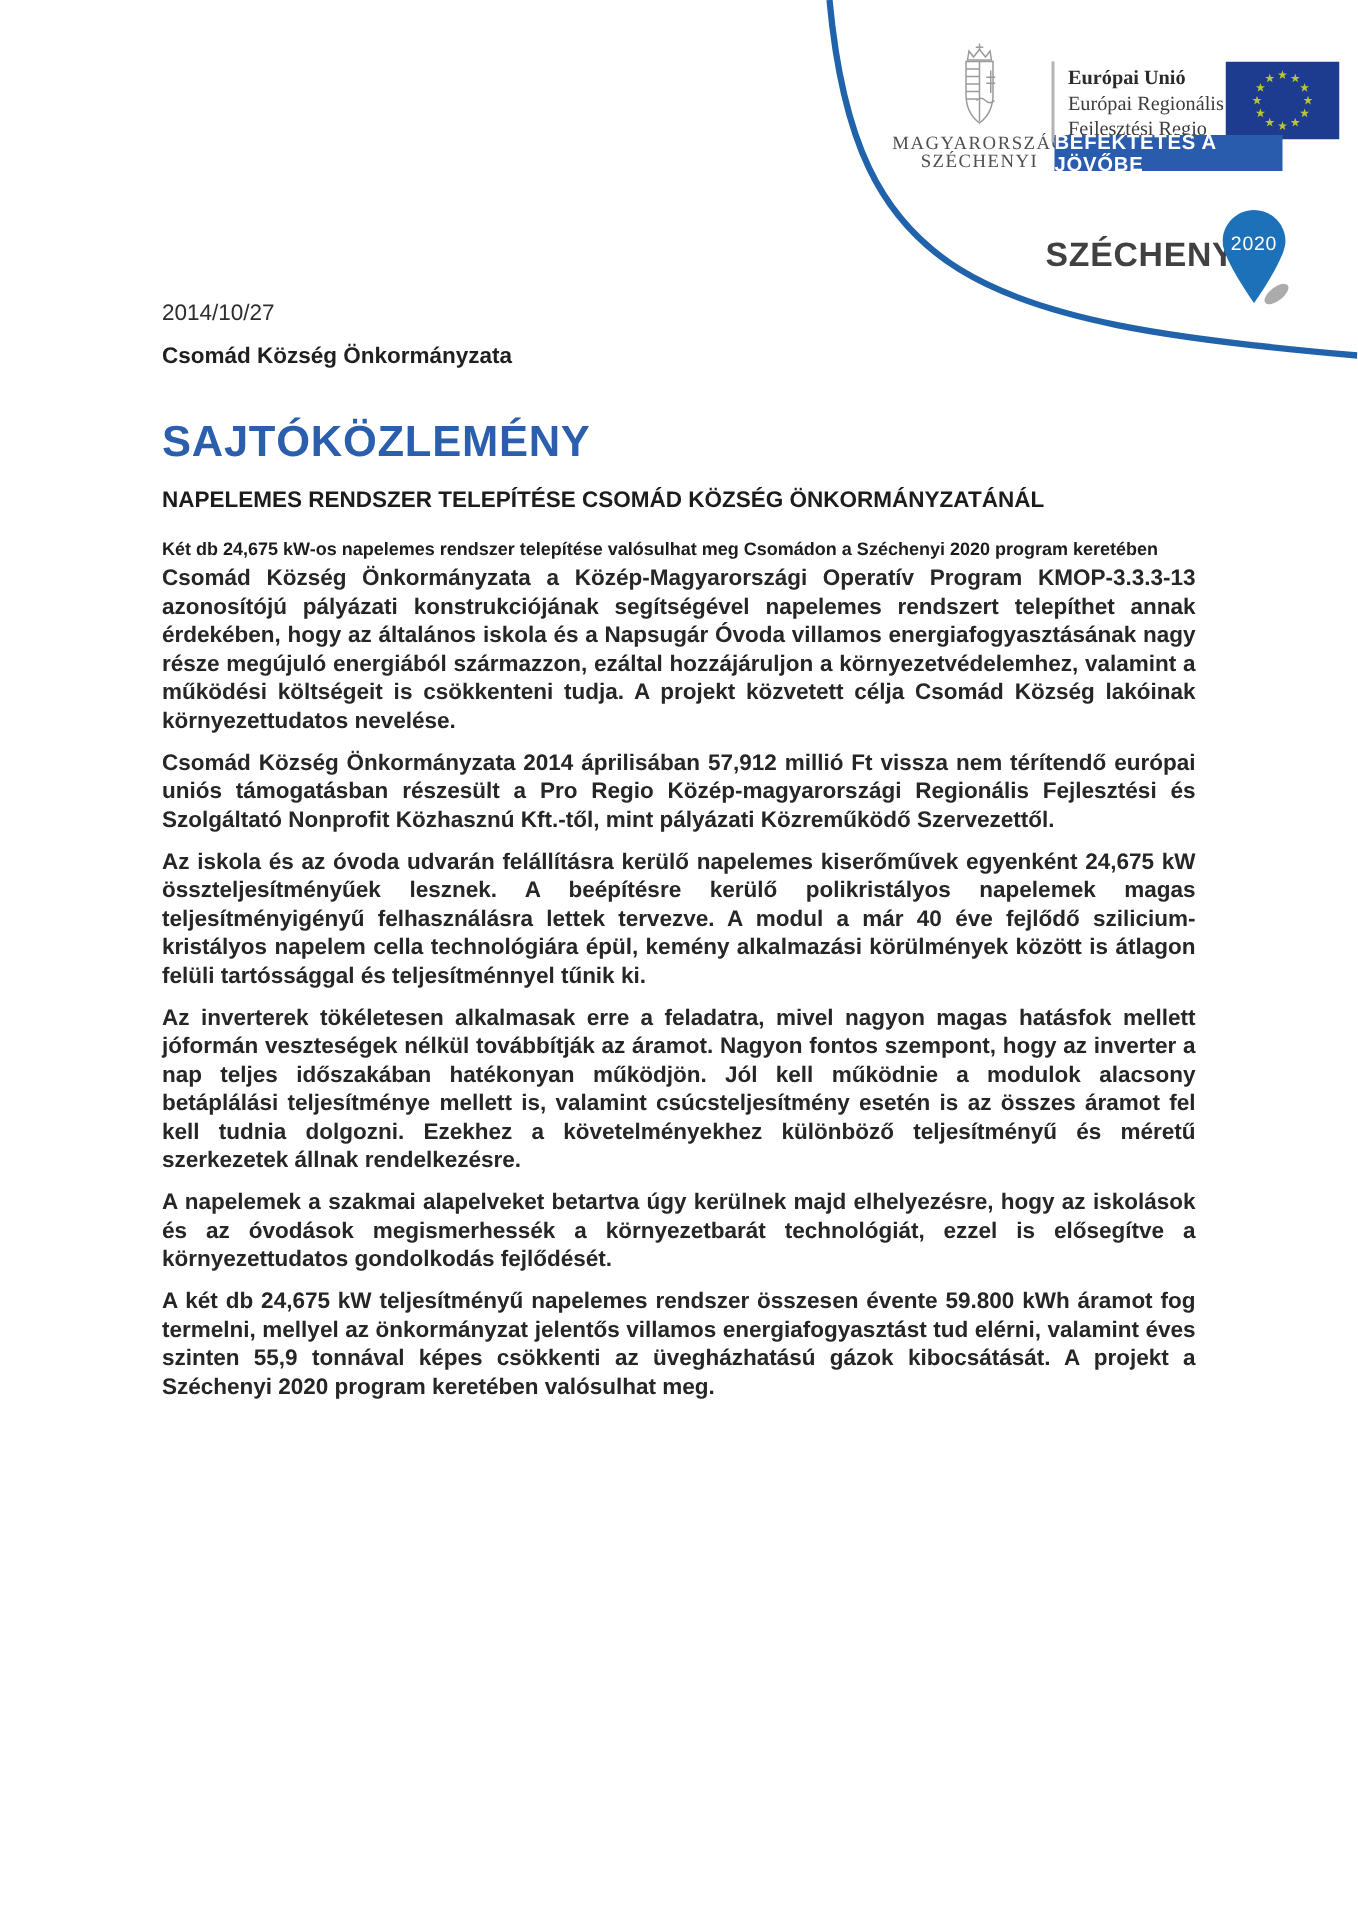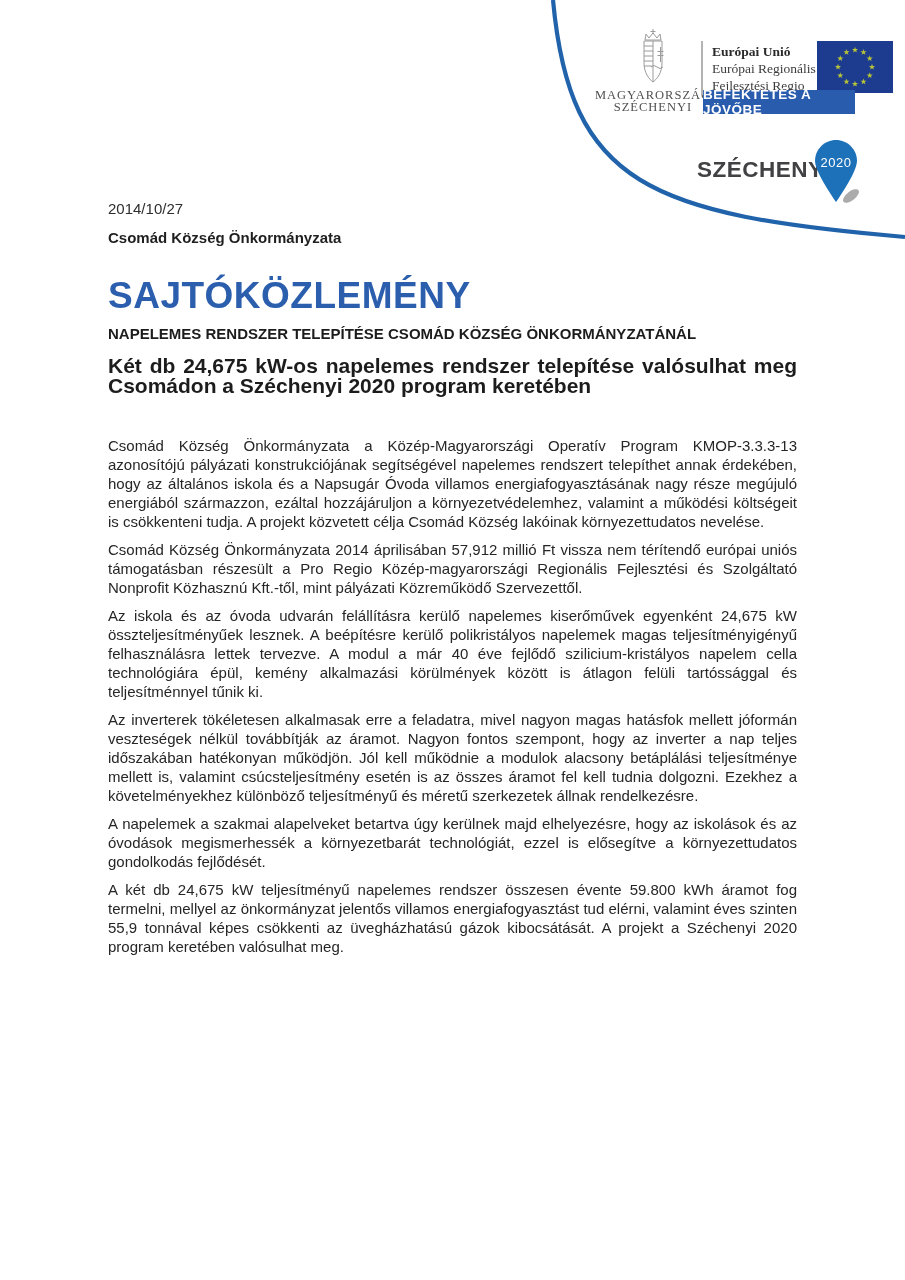--- a/index.html
+++ b/index.html
@@ -32,29 +32,29 @@
   .sz-text{
     position:absolute;left:697px;top:158px;font-size:22.5px;font-weight:800;
     color:#414042;letter-spacing:0.5px;line-height:24px;
   }
   .sz-pin{position:absolute;left:815px;top:140px;}
   
   .content{position:absolute;left:108px;top:199px;width:689px;}
   .date{font-size:15px;line-height:19px;color:#2e2e2e;}
   .org{font-size:15px;line-height:19px;font-weight:bold;margin-top:10px;color:#1f1f1f;}
   .title{
-    margin-top:32px;font-size:37px;line-height:33px;font-weight:bold;
+    margin-top:32px;font-size:29px;line-height:33px;font-weight:bold;
     color:#2b5fae;letter-spacing:0.5px;
   }
   .headline{margin-top:12px;font-size:15px;line-height:19px;font-weight:bold;color:#1c1c1c;}
   .subheadline{
-    margin-top:13px;font-size:21px;line-height:20px;font-weight:bold;
+    margin-top:13px;font-size:12px;line-height:20px;font-weight:bold;
     text-align:justify;color:#1c1c1c;
   }
-  .paragraphs{margin-top:40px;}
+  .paragraphs{font-weight:bold;}
   .par{margin:0 0 9px 0;font-size:15px;line-height:19px;text-align:justify;color:#262626;}
 </style>
 </head>
 <body>
 
 <div class="page">
 
   <svg class="arc-svg" width="905" height="250" viewBox="0 0 905 250" aria-hidden="true">
     <path d="M553,0 C570,185 650,215 905,237" fill="none" stroke="#2163ab" stroke-width="4.2"></path>
   </svg>

